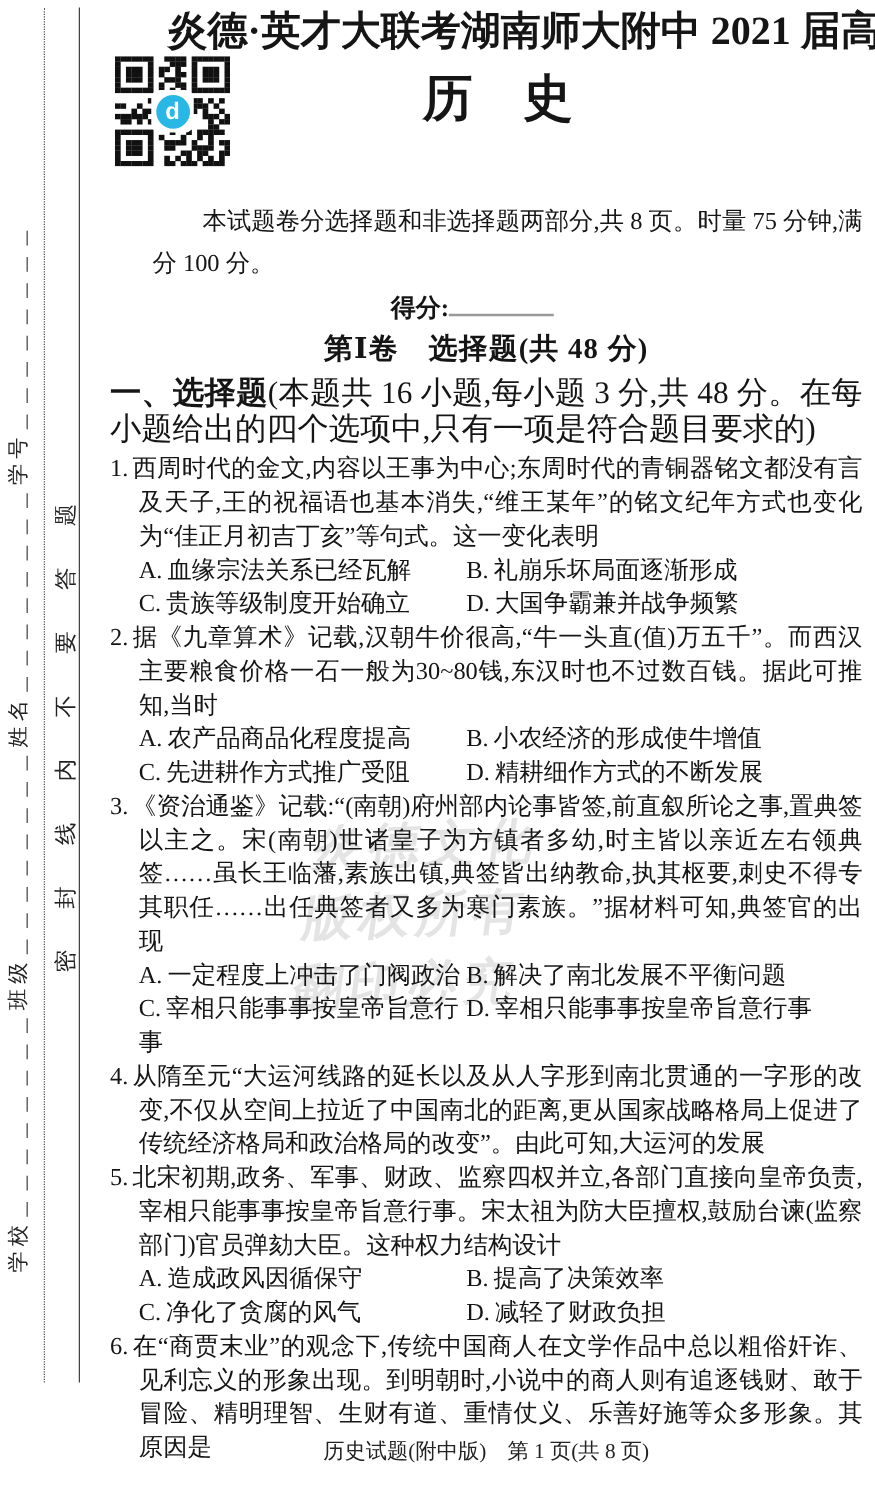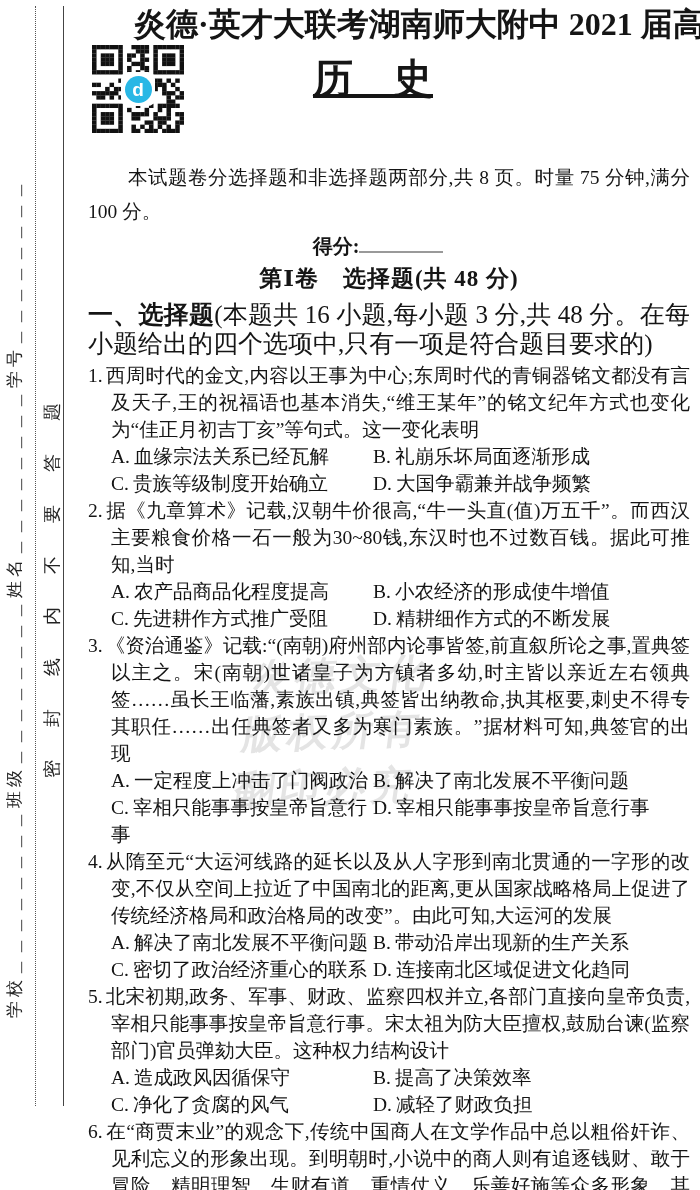--- a/index.html
+++ b/index.html
@@ -42,24 +42,24 @@
   .qr-logo {
     position:absolute; left:29px; top:27px; width:34px; height:34px;
     background:#fff; border-radius:7px; display:flex; align-items:center; justify-content:center;
   }
   .qr-logo .dot {
     width:27px; height:27px; border-radius:50%; background:#29b7e5;
     color:#fff; font-family:"Liberation Sans",sans-serif; font-weight:bold; font-size:19px;
     display:flex; align-items:center; justify-content:center; line-height:1;
   }
   .subject-title {
-    position:absolute; left:200px; top:6px; width:170px; text-align:center;
-    font-size:40px; font-weight:bold; white-space:nowrap;text-decoration:underline;
-  }
-  .intro { margin-top:20px; font-size:19.5px; line-height:34px; text-indent:2.05em; text-align:justify; }
+    position:absolute; left:200px; top:6px; width:170px; text-align:right;
+    font-size:40px; font-weight:bold; white-space:nowrap;
+  }
+  .intro { margin-top:20px; font-size:19.5px; line-height:34px; text-indent:2.05em; text-align:justify;margin-left:34px; }
   .score-row { margin-top:2px; text-align:center; font-size:20px; font-weight:bold; padding-right:22px; height:30px; }
   .score-line { display:inline-block; width:84px; height:20px; border-bottom:2px solid #999; }
   .section-title { margin-top:2px; text-align:center; font-size:23px; font-weight:bold; letter-spacing:1px; }
   .part-heading { margin-top:6px; font-size:25px; line-height:29px; text-align:justify; }
   .part-heading .ph-bold { font-weight:bold; }
 
   .questions { margin-top:4px; }
   .q-stem {
     font-size:19.5px; line-height:27px; text-align:justify;
     padding-left:23px; text-indent:-23px;
@@ -369,38 +369,33 @@
     <div class="options">
             <div><span class="opt-label">A.</span><span>一定程度上冲击了门阀政治</span></div>
             <div><span class="opt-label">B.</span><span>解决了南北发展不平衡问题</span></div>
             <div><span class="opt-label">C.</span><span>宰相只能事事按皇帝旨意行事</span></div>
             <div><span class="opt-label">D.</span><span>宰相只能事事按皇帝旨意行事</span></div>
           </div>
   </div>
 
   <div class="question">
     <div class="q-stem"><span class="q-num">4.</span><span class="q-text">从隋至元“大运河线路的延长以及从人字形到南北贯通的一字形的改变,不仅从空间上拉近了中国南北的距离,更从国家战略格局上促进了传统经济格局和政治格局的改变”。由此可知,大运河的发展</span></div>
-    <div class="options">
-            <div><span class="opt-label">A.</span><span>解决了南北发展不平衡问题</span></div>
-            <div><span class="opt-label">B.</span><span>带动沿岸出现新的生产关系</span></div>
-            <div><span class="opt-label">C.</span><span>密切了政治经济重心的联系</span></div>
-            <div><span class="opt-label">D.</span><span>连接南北区域促进文化趋同</span></div>
-          </div>
   </div>
 
   <div class="question">
     <div class="q-stem"><span class="q-num">5.</span><span class="q-text">北宋初期,政务、军事、财政、监察四权并立,各部门直接向皇帝负责,宰相只能事事按皇帝旨意行事。宋太祖为防大臣擅权,鼓励台谏(监察部门)官员弹劾大臣。这种权力结构设计</span></div>
     <div class="options">
             <div><span class="opt-label">A.</span><span>造成政风因循保守</span></div>
             <div><span class="opt-label">B.</span><span>提高了决策效率</span></div>
             <div><span class="opt-label">C.</span><span>净化了贪腐的风气</span></div>
             <div><span class="opt-label">D.</span><span>减轻了财政负担</span></div>
           </div>
   </div>
 
   <div class="question">
     <div class="q-stem"><span class="q-num">6.</span><span class="q-text">在“商贾末业”的观念下,传统中国商人在文学作品中总以粗俗奸诈、见利忘义的形象出现。到明朝时,小说中的商人则有追逐钱财、敢于冒险、精明理智、生财有道、重情仗义、乐善好施等众多形象。其原因是</span></div>
 
   </div>
 </div>
   </div>
 
+  <div class="footer">历史试题(附中版)　第 1 页(共 8 页)</div>
 </div>
 
 </body></html>

